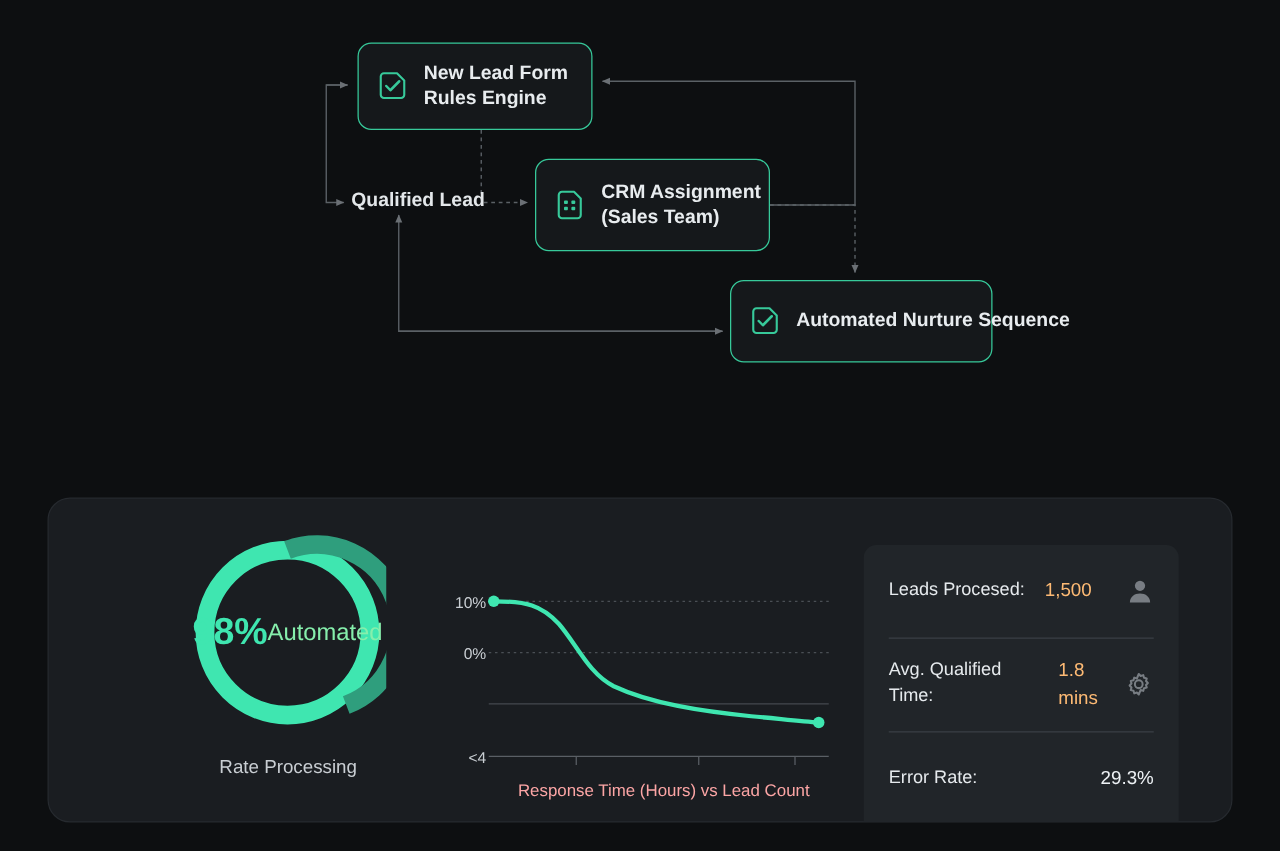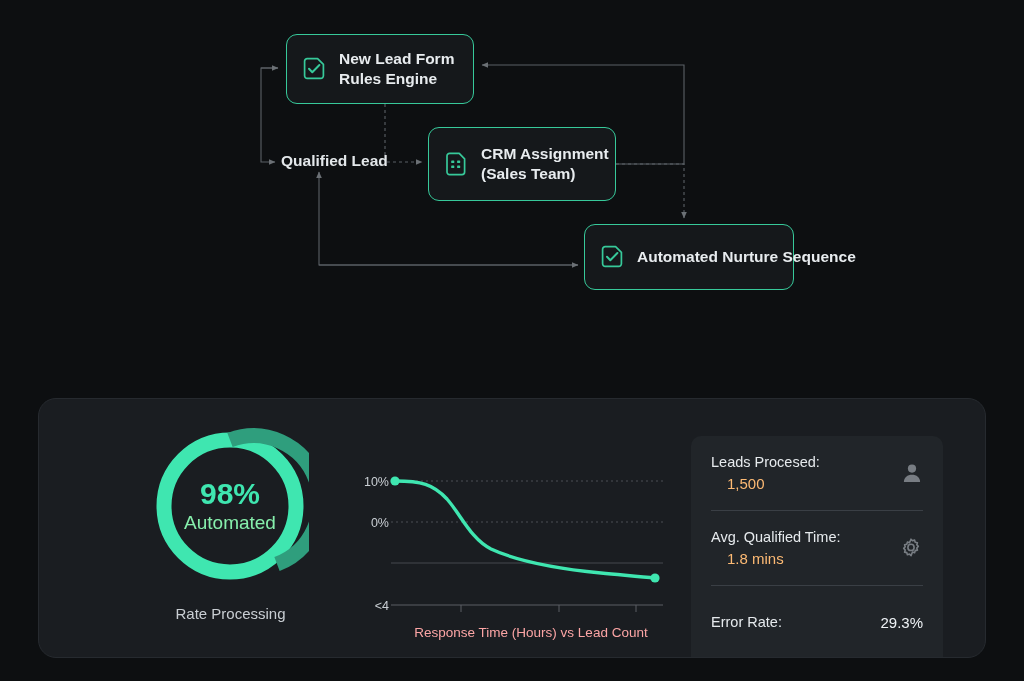--- a/index.html
+++ b/index.html
@@ -47,21 +47,21 @@
     border-radius:18px;
     box-sizing:border-box;
     overflow:hidden;
   }
 
   
   #donut-wrap{position:absolute;left:74px;top:28px;width:235px;height:212px;}
   #donut{position:absolute;left:38px;top:0;width:158px;height:158px;}
   #donut-center{
     position:absolute;left:38px;top:0;width:158px;height:158px;
-    display:flex;flex-direction:column;align-items:center;justify-content:center;
+    display:flex;flex-direction:row;align-items:center;justify-content:center;
   }
   #donut-pct{font-size:30px;font-weight:bold;color:#3fe6b0;line-height:1.05;}
   #donut-sub{font-size:19px;color:#86efac;margin-top:2px;}
   #donut-caption{
     position:absolute;left:0;top:178px;width:235px;text-align:center;
     font-size:15px;color:#c9ced3;
   }
 
   
   #chart{position:absolute;left:312px;top:60px;width:320px;height:185px;}
@@ -83,21 +83,21 @@
     box-sizing:border-box;
     padding:0 20px;
     overflow:hidden;
   }
   .stat-row{
     position:relative;height:74px;
     display:flex;align-items:center;justify-content:space-between;
     border-bottom:1px solid #3a3f45;
   }
   .stat-row:last-child{border-bottom:none;}
-  .stat-text{display:flex;flex-direction:column;}
+  .stat-text{display:flex;}
   .stat-label{font-size:14.5px;color:#e6eaed;line-height:1.45;}
   .stat-value{font-size:15px;color:#fdba74;line-height:1.45;margin-left:16px;}
   .stat-inline{display:flex;align-items:center;justify-content:space-between;width:100%;}
   .stat-right-val{font-size:15px;color:#eef2f5;}
   .stat-icon{flex:0 0 auto;opacity:.72;}
 </style>
 </head>
 <body>
 
 <div id="stage">

